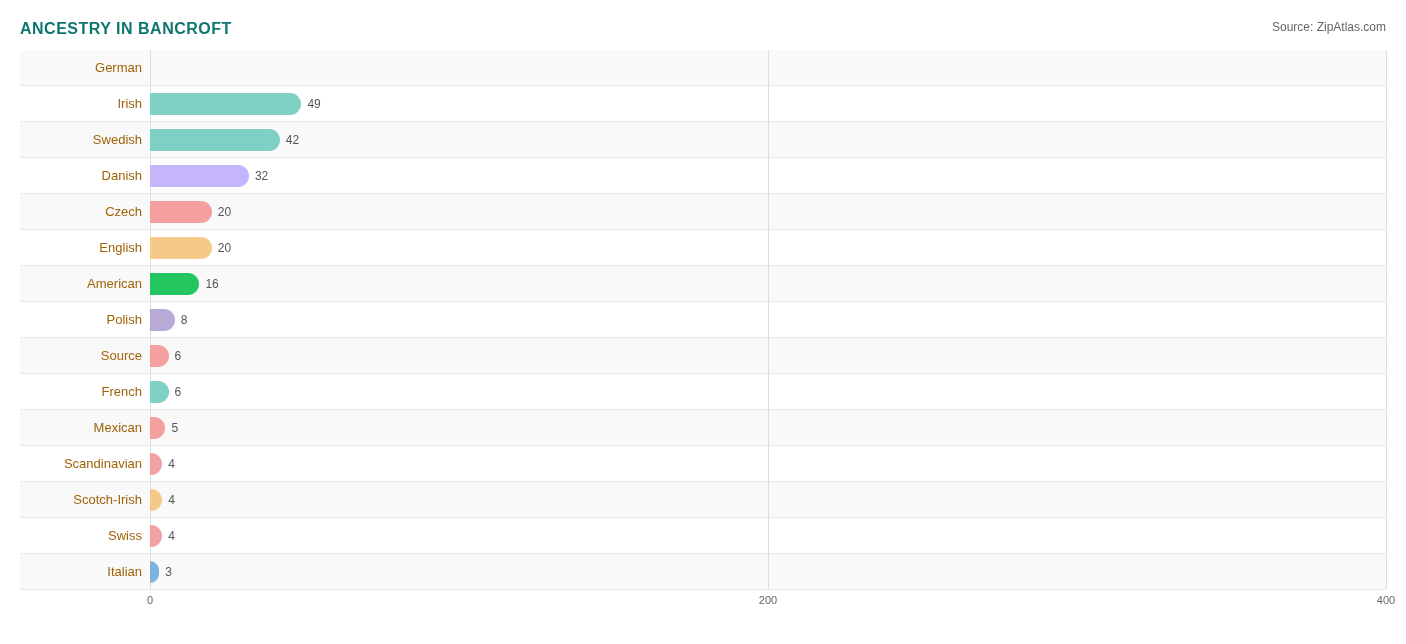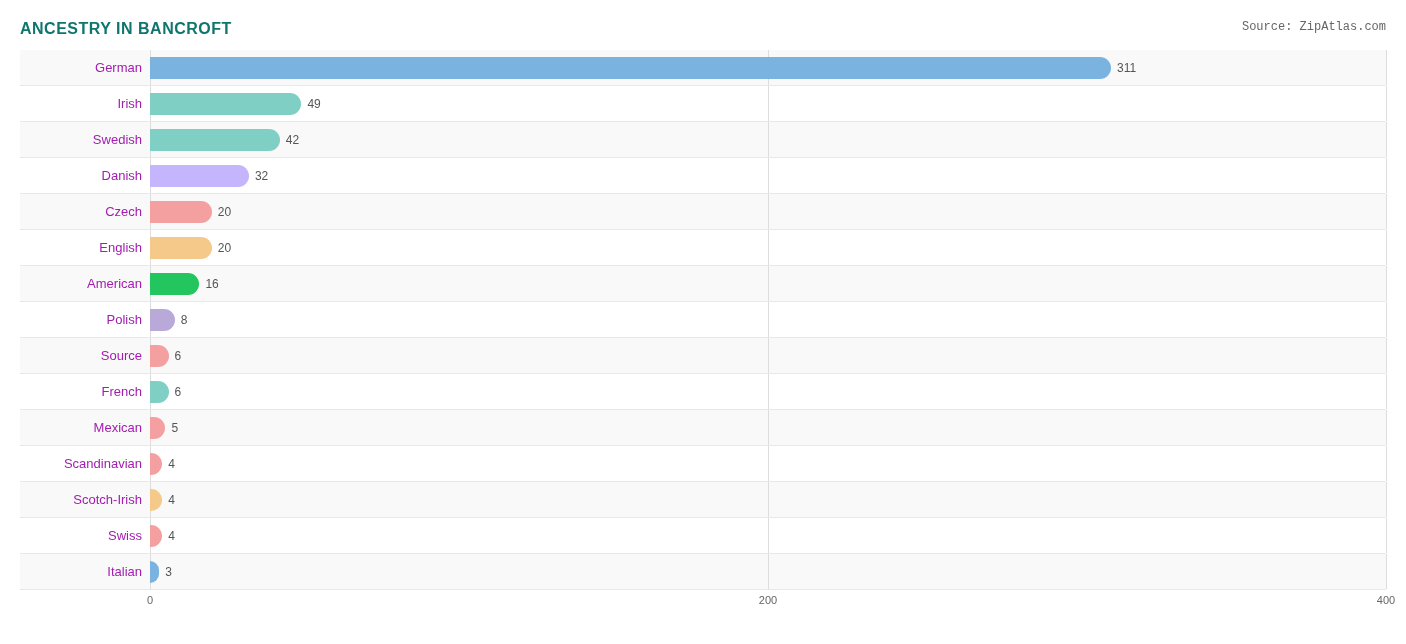--- a/index.html
+++ b/index.html
@@ -20,42 +20,41 @@
       color: #0f766e;
       margin-bottom: 12px;
       letter-spacing: 0.5px;
     }
     .source-text {
       position: absolute;
       top: 20px;
       right: 20px;
       font-size: 12px;
       color: #666;
-      font-family: Liberation Mono, monospace;
     }
     .bar-row {
       display: flex;
       align-items: center;
       height: 36px;
       border-bottom: 1px solid #e8e8e8;
       position: relative;
     }
     .bar-row:nth-child(odd) {
       background: #f9f9f9;
     }
     .bar-row:nth-child(even) {
       background: #fff;
     }
     .label-area {
       width: 130px;
       min-width: 130px;
       padding-right: 8px;
       text-align: right;
       font-size: 13px;
-      color: #a21caf;
+      color: #a16207;
       position: relative;
       z-index: 2;
     }
     .bar-area {
       flex: 1;
       position: relative;
       height: 100%;
       display: flex;
       align-items: center;
     }
@@ -105,23 +104,20 @@
 
   <div class="chart-inner">
     <div id="bars-container">
 
     <div class="bar-row">
           <div class="label-area">German</div>
           <div class="bar-area">
             <div class="grid-line" style="left: 0%;"></div>
             <div class="grid-line" style="left: 50%;"></div>
             <div class="grid-line" style="left: 100%;"></div>
-            <div class="bar" style="width: 77.75%; background: rgb(123, 179, 224); z-index: 2; position: relative;">
-              <span class="bar-value">311</span>
-            </div>
           </div>
         </div>
         <div class="bar-row">
           <div class="label-area">Irish</div>
           <div class="bar-area">
             <div class="grid-line" style="left: 0%;"></div>
             <div class="grid-line" style="left: 50%;"></div>
             <div class="grid-line" style="left: 100%;"></div>
             <div class="bar" style="width: 12.25%; background: rgb(128, 207, 196); z-index: 2; position: relative;">
               <span class="bar-value">49</span>

